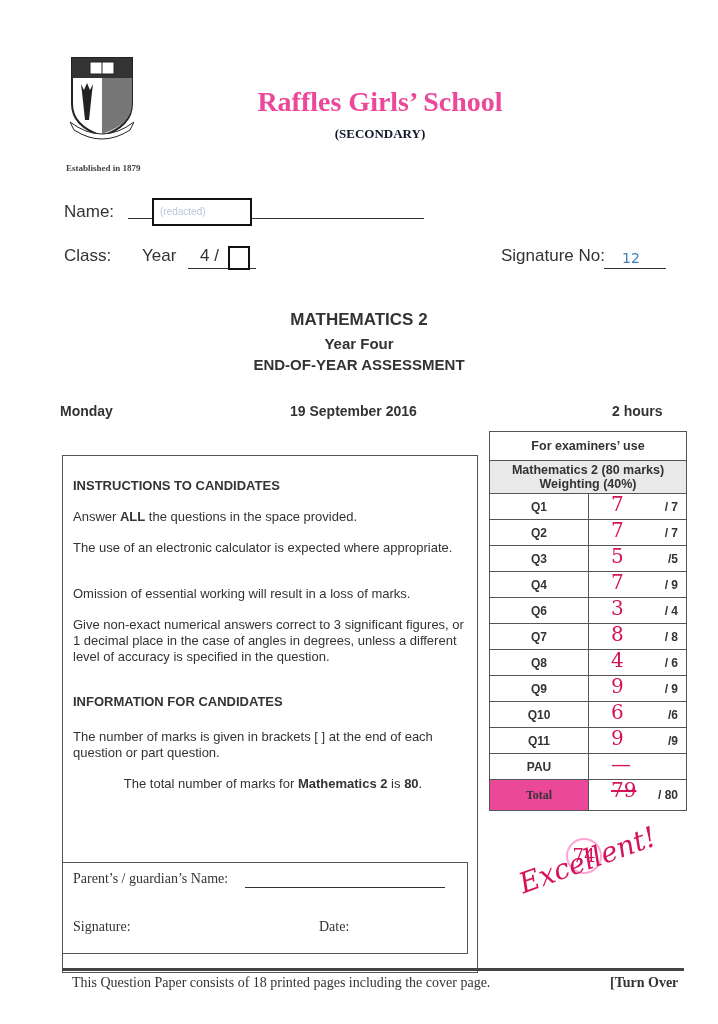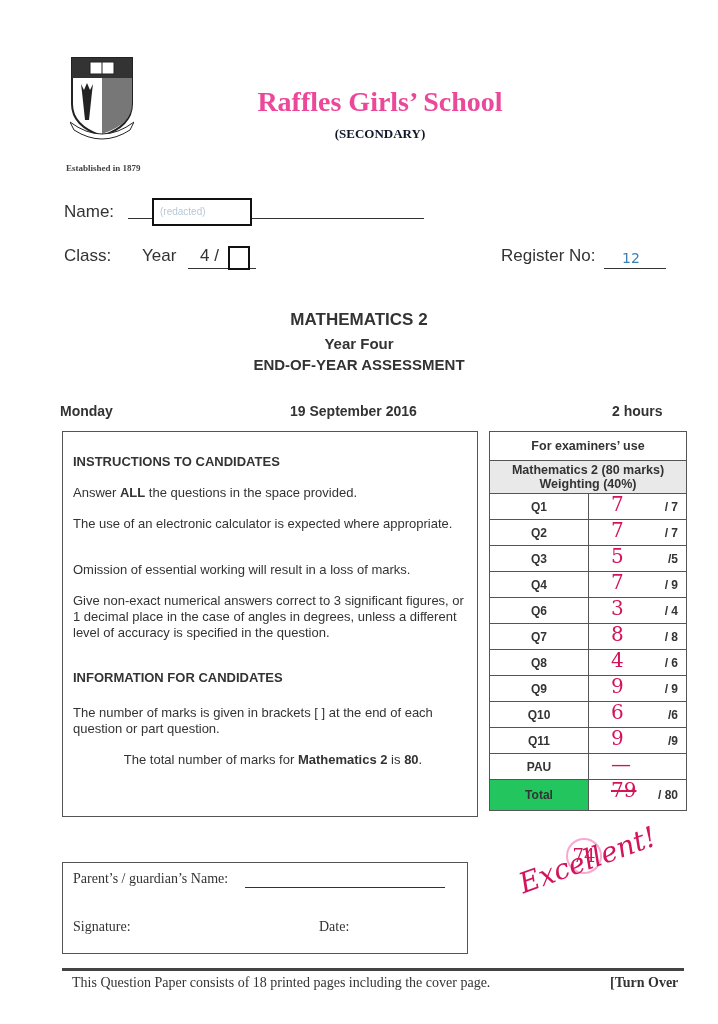--- a/index.html
+++ b/index.html
@@ -20,32 +20,32 @@
     .line { border-bottom: 1px solid #333; }
     .redact-box { border: 2px solid #111; background: #fff; }
     .faint { color: #b8c8d8; font-size: 10px; }
 
     .handwritten-blue { color: #3b7fb5; font-family: "DejaVu Sans", sans-serif; font-size: 14px; }
 
     .title-main { left: 0; width: 718px; text-align: center; font-weight: bold; color: #333; }
     .date-row { font-weight: bold; font-size: 14px; color: #333; }
 
     
-    .instr-box { left: 62px; top: 431px; width: 416px; height: 386px; border: 1.5px solid #555; box-sizing: border-box; }
+    .instr-box { left: 62px; top: 455px; width: 416px; height: 518px; border: 1.5px solid #555; box-sizing: border-box; }
     .instr-box .h { position: absolute; left: 10px; font-weight: bold; font-size: 13px; color: #333; }
     .instr-box .p { position: absolute; left: 10px; width: 400px; font-size: 13px; line-height: 16px; color: #333; }
 
     
     .exam-table { left: 489px; top: 431px; width: 198px; border-collapse: collapse; font-size: 12px; }
     .exam-table td { border: 1px solid #555; height: 25px; padding: 0; font-weight: bold; color: #333; }
     .exam-table .hdr { text-align: center; font-size: 12.5px; height: 28px; }
     .exam-table .sub { text-align: center; font-size: 12.5px; background: #e9e9e9; height: 32px; line-height: 14px; }
     .exam-table .q { width: 98px; text-align: center; }
     .exam-table .m { position: relative; text-align: right; padding-right: 8px; }
-    .exam-table .shaded { background: #22c55e; }
+    .exam-table .shaded { background: #ec4899; font-family: Liberation Serif, serif; }
     .mk { position: absolute; left: 22px; top: -2px; color: #d4145a; font-family: "DejaVu Serif", serif; font-size: 20px; font-weight: normal; }
 
     
     .parent-box { left: 62px; top: 862px; width: 406px; height: 92px; border: 1.5px solid #555; box-sizing: border-box; font-family: "Liberation Serif", serif; font-size: 14px; color: #333; }
 
     .footer-rule { left: 62px; top: 968px; width: 622px; height: 3px; background: #444; }
     .footer-text { top: 975px; font-family: "Liberation Serif", serif; font-size: 14px; color: #333; }
 
     .red-ink { color: #d4145a; font-family: "DejaVu Serif", serif; }
   </style>
@@ -74,21 +74,21 @@
 <div class="abs redact-box" style="left:152px; top:198px; width:96px; height:24px;">
   <span class="faint" style="position:absolute; left:6px; top:6px;">(redacted)</span>
 </div>
 
 <div class="abs field-label" style="left:64px; top:246px;">Class:</div>
 <div class="abs field-label" style="left:142px; top:246px;">Year</div>
 <div class="abs line" style="left:188px; top:268px; width:68px;"></div>
 <div class="abs field-label" style="left:200px; top:246px;">4 /</div>
 <div class="abs redact-box" style="left:228px; top:246px; width:18px; height:20px;"></div>
 
-<div class="abs field-label" style="left:501px; top:246px;">Register No:</div>
+<div class="abs field-label" style="left:501px; top:246px;">Signature No:</div>
 <div class="abs line" style="left:604px; top:268px; width:62px;"></div>
 <div class="abs handwritten-blue" style="left:622px; top:250px;">12</div>
 
 <div class="abs title-main" style="top:310px; font-size:17px;">MATHEMATICS 2</div>
 <div class="abs title-main" style="top:335px; font-size:15px;">Year Four</div>
 <div class="abs title-main" style="top:356px; font-size:15px;">END-OF-YEAR ASSESSMENT</div>
 
 <div class="abs date-row" style="left:60px; top:403px;">Monday</div>
 <div class="abs date-row" style="left:290px; top:403px;">19 September 2016</div>
 <div class="abs date-row" style="left:612px; top:403px;">2 hours</div>

